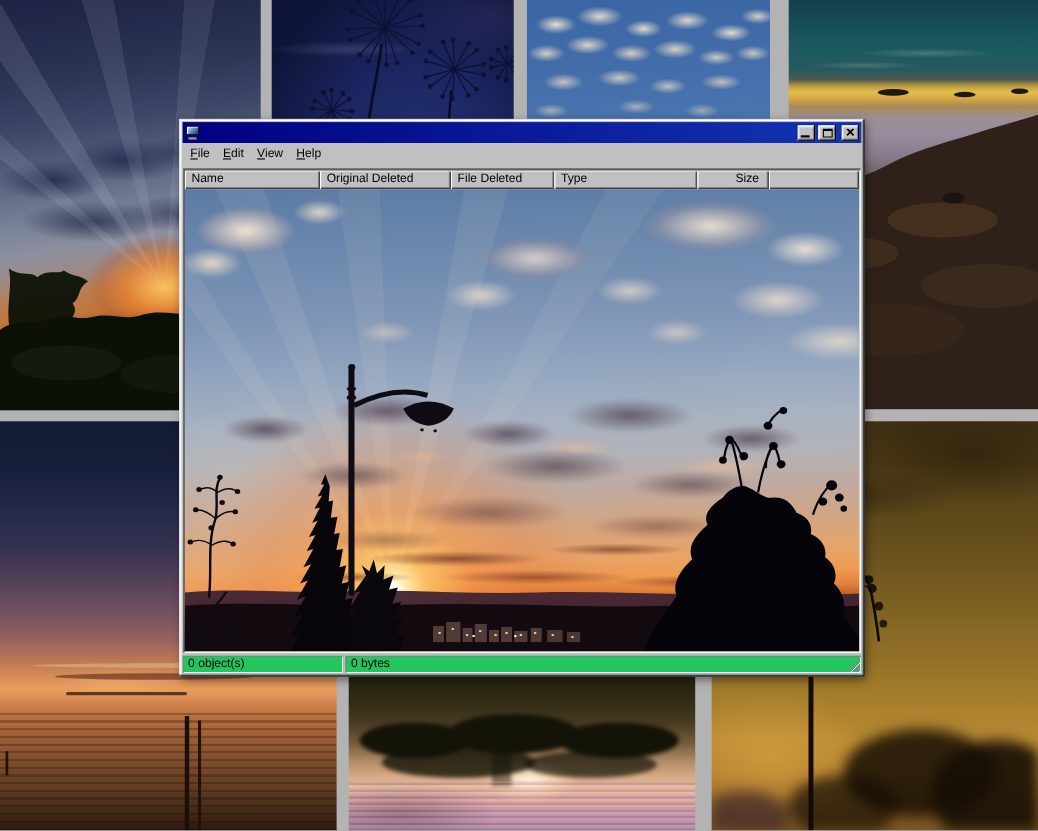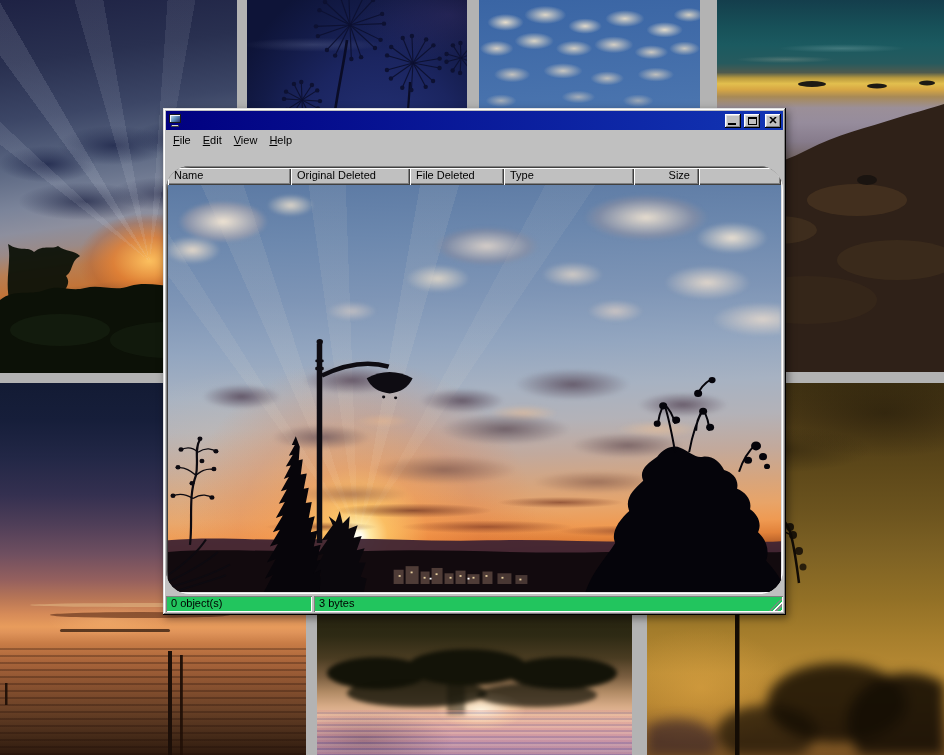--- a/index.html
+++ b/index.html
@@ -122,23 +122,23 @@
     box-shadow: inset -1px -1px 0 #000, inset 1px 1px 0 #fff, inset -2px -2px 0 #808080, inset 2px 2px 0 #dfdfdf;
     display:flex; align-items:center; justify-content:center; }
   .tb-btn.close { margin-left:2px; }
   .glyph-min { width:8px; height:2px; background:#000; margin-top:7px; margin-right:3px; }
   .glyph-max { width:9px; height:8px; border:1px solid #000; border-top:2px solid #000; }
 
   .menubar { height:19px; flex:0 0 19px; display:flex; align-items:center; padding-left:1px; margin-top:1px; }
   .menu-item { display:inline-block; font-size:11px; color:#000; padding:2px 6px 3px 6px; }
   .menu-item::first-letter { text-decoration:underline; }
 
-  .listview { flex:1 1 auto; margin-top:16px; background:#c0c0c0;
+  .listview { flex:1 1 auto; margin-top:3px; background:#c0c0c0;
     box-shadow: inset 1px 1px 0 #808080, inset -1px -1px 0 #fff, inset 2px 2px 0 #404040, inset -2px -2px 0 #dfdfdf;
-    padding:2px; display:flex; flex-direction:column; overflow:hidden;border-radius:24px; }
+    padding:2px; display:flex; flex-direction:column; overflow:hidden; }
   .header-row { height:17px; flex:0 0 17px; display:flex; }
   .hcell { background:#c0c0c0; font-size:11px; color:#000; padding:1px 4px 0 6px; white-space:nowrap; overflow:hidden;
     box-shadow: inset 1px 1px 0 #fff, inset -1px -1px 0 #404040, inset -2px -2px 0 #808080; }
   .hcell.right { text-align:right; padding-right:9px; }
   .hcell.fill { flex:1 1 auto; }
 
   
   .photo { position:relative; flex:1 1 auto; overflow:hidden;
     background:
       radial-gradient(circle at 31% 86.5%, #fffdf0 0 4px, rgba(255,238,170,.95) 12px, rgba(255,198,100,.8) 30px, rgba(248,150,70,.5) 70px, rgba(230,120,60,.25) 120px, transparent 180px),
@@ -534,17 +534,17 @@
             <circle cx="581" cy="309" r="4"></circle>
               <circle cx="600" cy="316" r="3"></circle>
           </g>
         </g>
       </svg>
     </div>
   </div>
 
   <div class="statusbar">
     <div class="spanel first">0 object(s)</div>
-    <div class="spanel second">3 bytes</div>
+    <div class="spanel second">0 bytes</div>
     <div class="grip"></div>
   </div>
 
 </div>
 
 </body></html>

